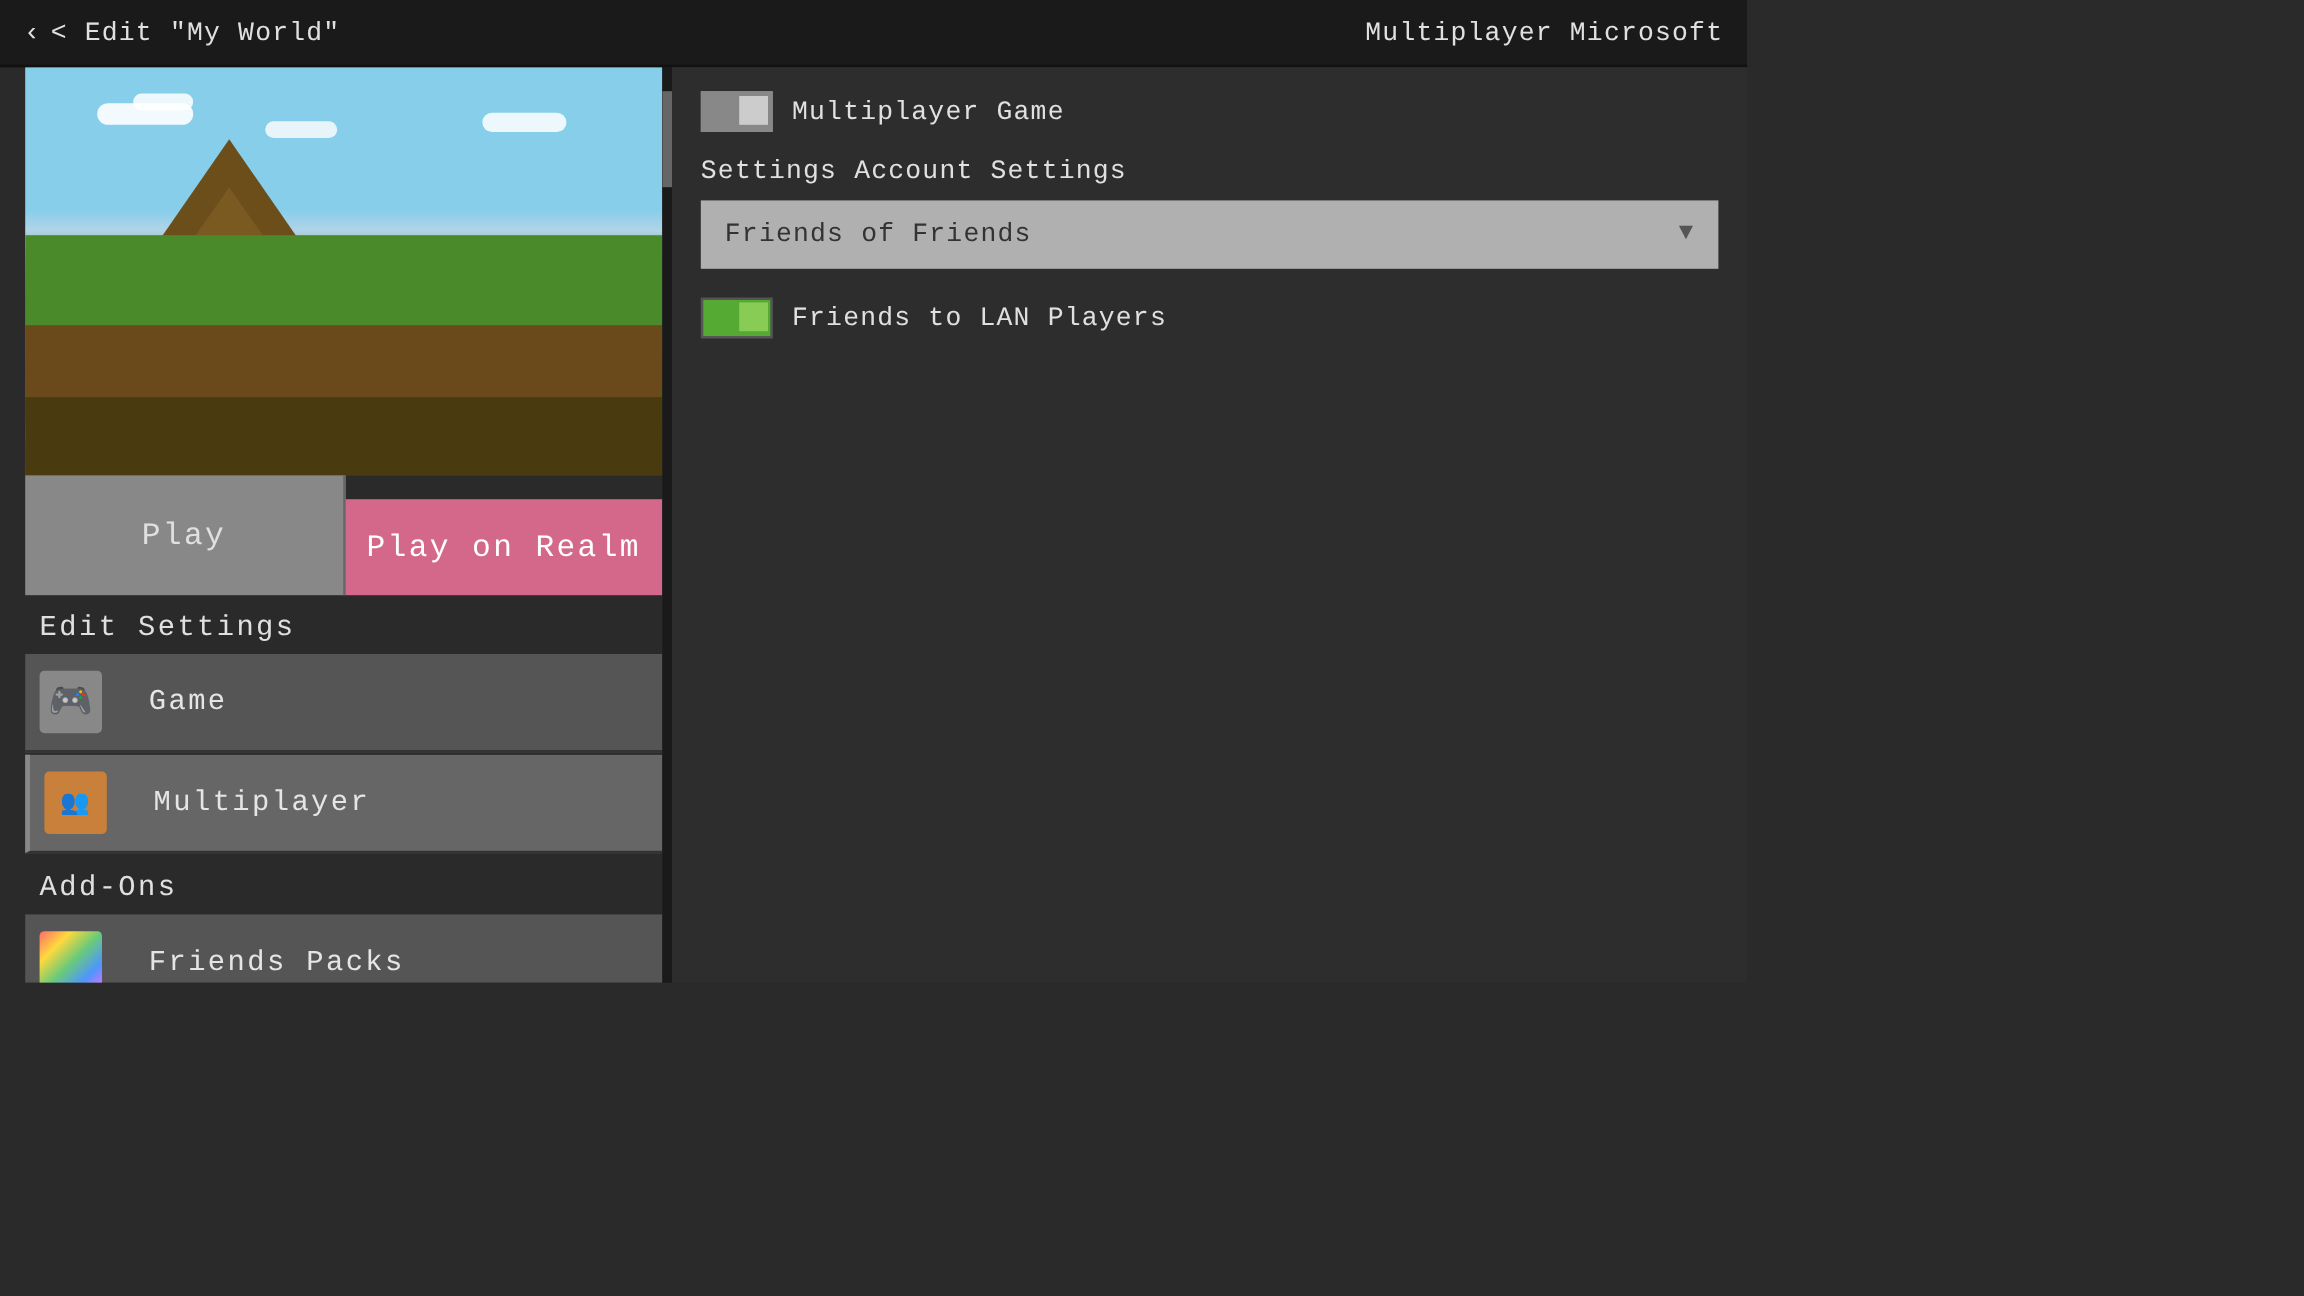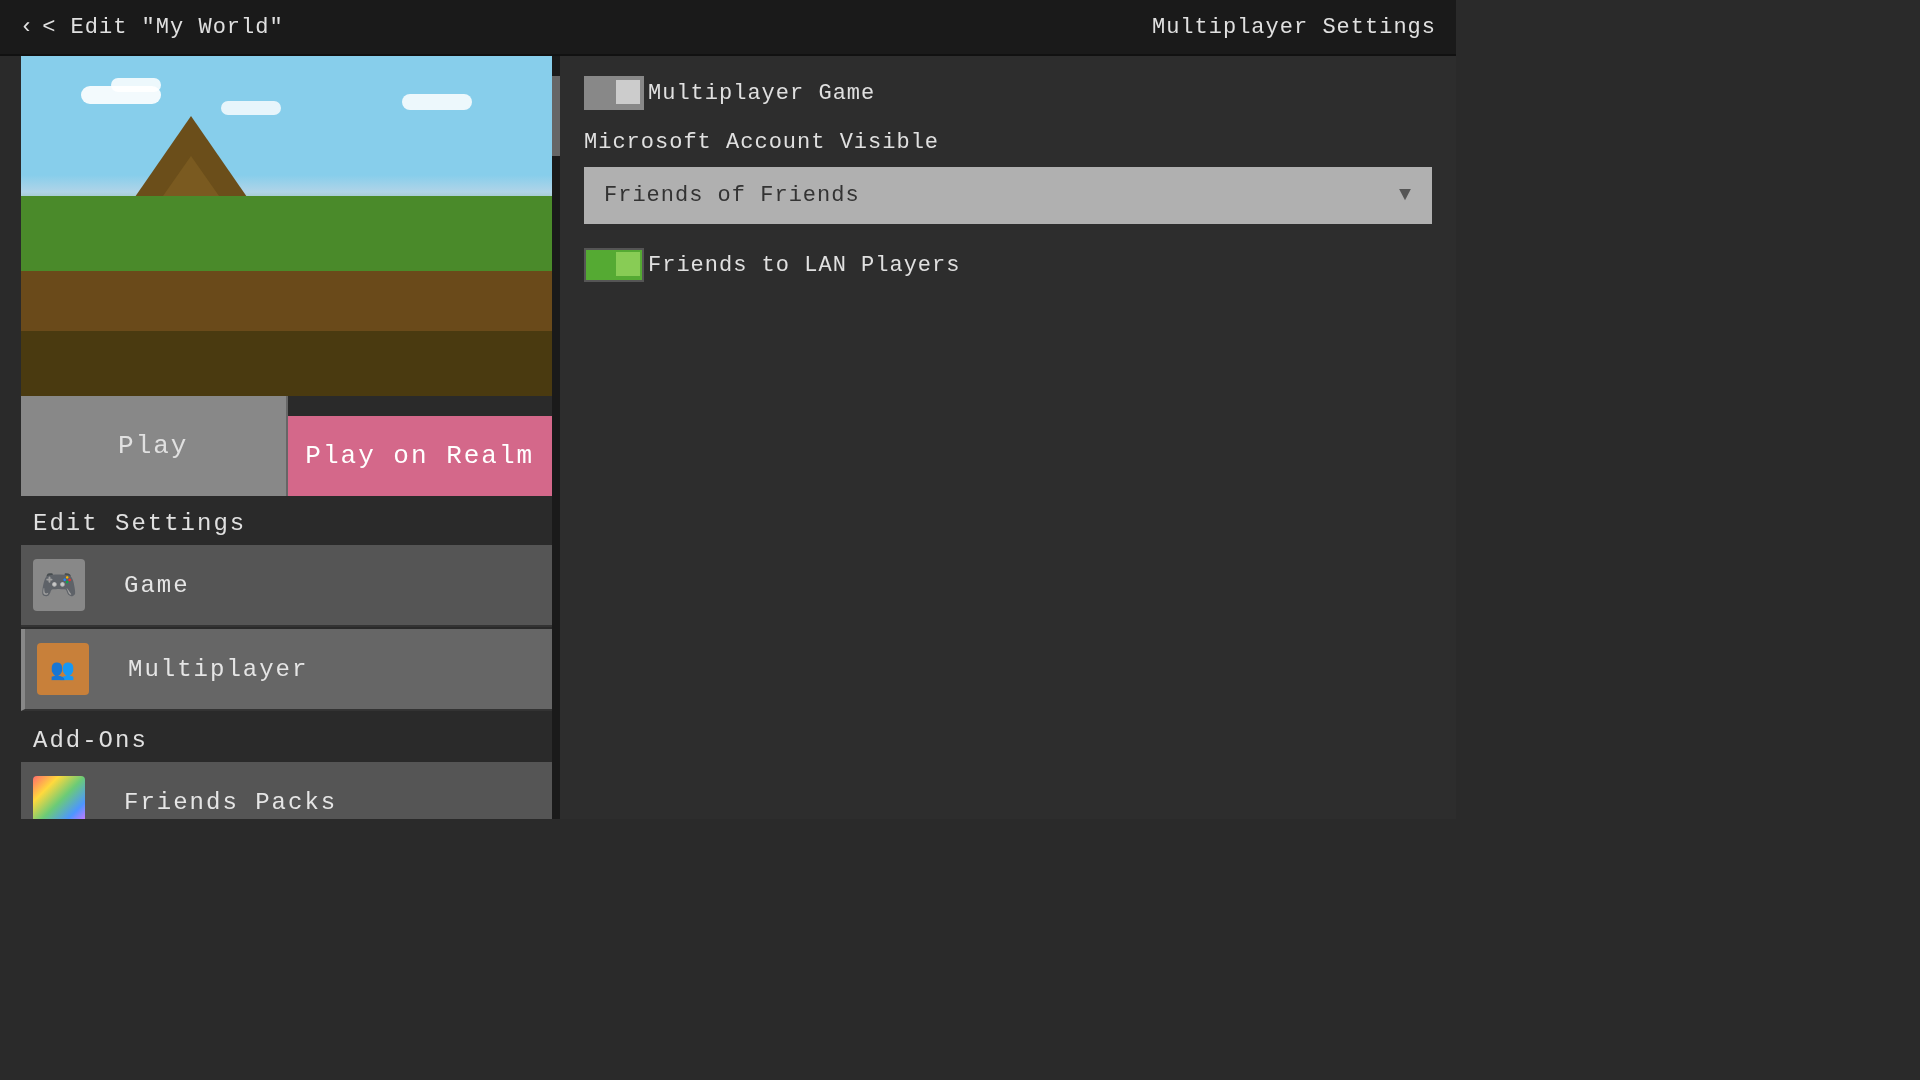--- a/index.html
+++ b/index.html
@@ -276,21 +276,21 @@
       flex: 1;
       padding: 20px 24px;
       background: #2d2d2d;
       overflow-y: auto;
     }
 
     
     .toggle-row {
       display: flex;
       align-items: center;
-      gap: 4px;
+      gap: 16px;
       margin-bottom: 20px;
     }
 
     .toggle {
       width: 60px;
       height: 34px;
       border-radius: 0;
       position: relative;
       cursor: pointer;
       border: 2px solid #888;
@@ -400,21 +400,21 @@
     }
   </style>
 </head>
 <body>
 
 <div class="header">
   <div class="header-left">
     <span>‹</span>
     <span>&lt; Edit "My World"</span>
   </div>
-  <div class="header-right">Multiplayer Settings</div>
+  <div class="header-right">Multiplayer Microsoft</div>
 </div>
 
 <div class="main">
 
   <div class="left-wrapper">
     <div class="left-panel-inner">
 
       <div class="world-preview">
         <div class="cloud1"></div>
         <div class="cloud2"></div>
@@ -459,21 +459,21 @@
     </div>
   </div>
 
   <div class="right-panel">
 
     <div class="toggle-row">
       <div class="toggle toggle-off"></div>
       <span class="toggle-label">Multiplayer Game</span>
     </div>
 
-    <div class="ms-section-label">Microsoft Account Visible</div>
+    <div class="ms-section-label">Settings Account Settings</div>
 
     <div class="dropdown">
       <span>Friends of Friends</span>
       <span class="dropdown-arrow">▼</span>
     </div>
 
     <div class="toggle-row">
       <div class="toggle toggle-green"></div>
       <span class="toggle-label">Friends to LAN Players</span>
     </div>

